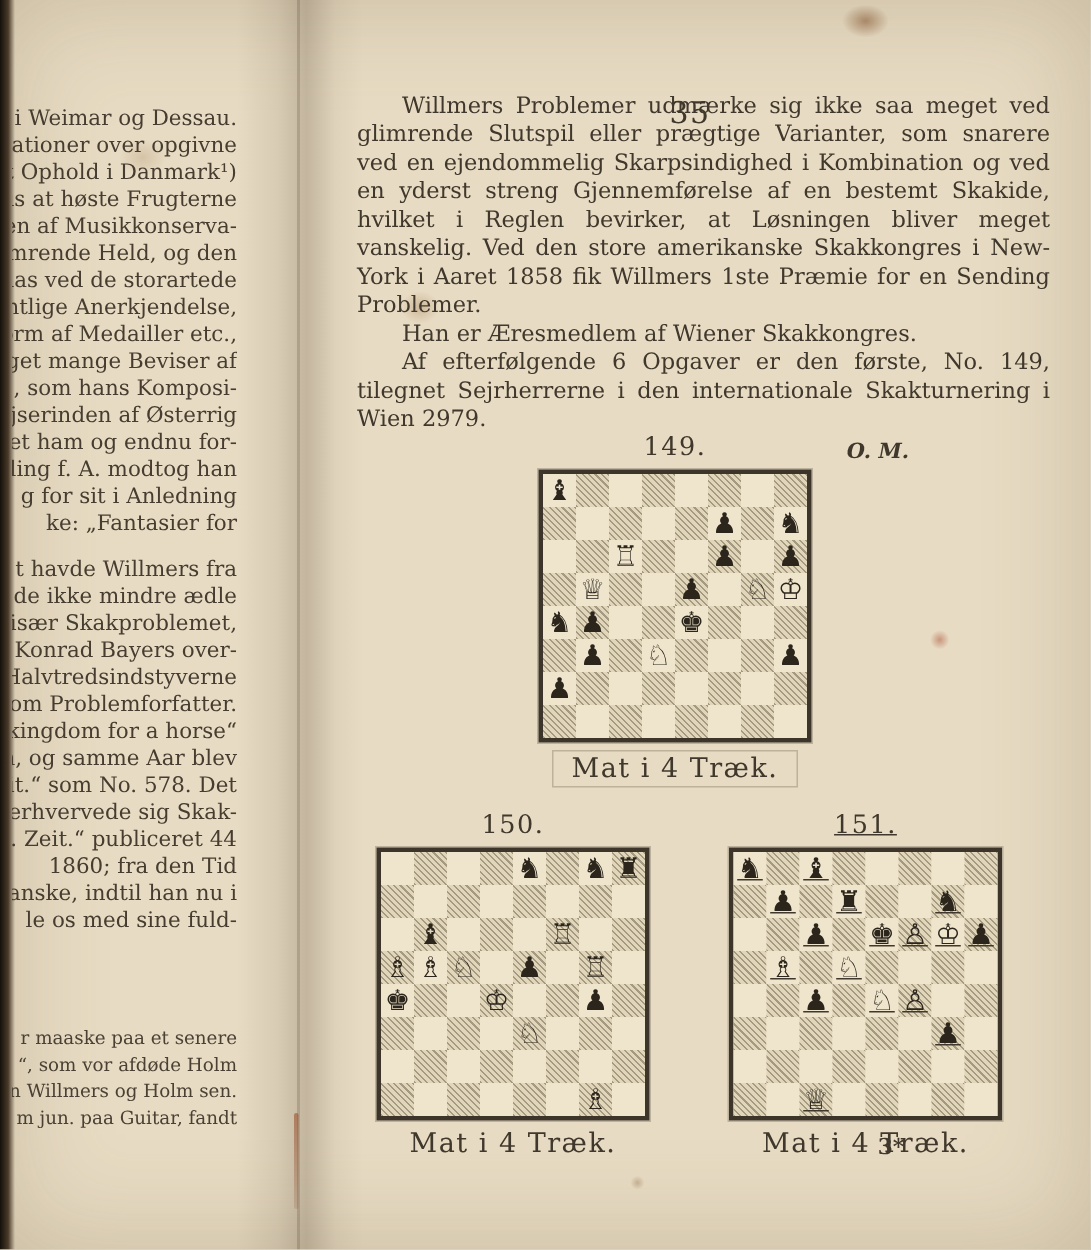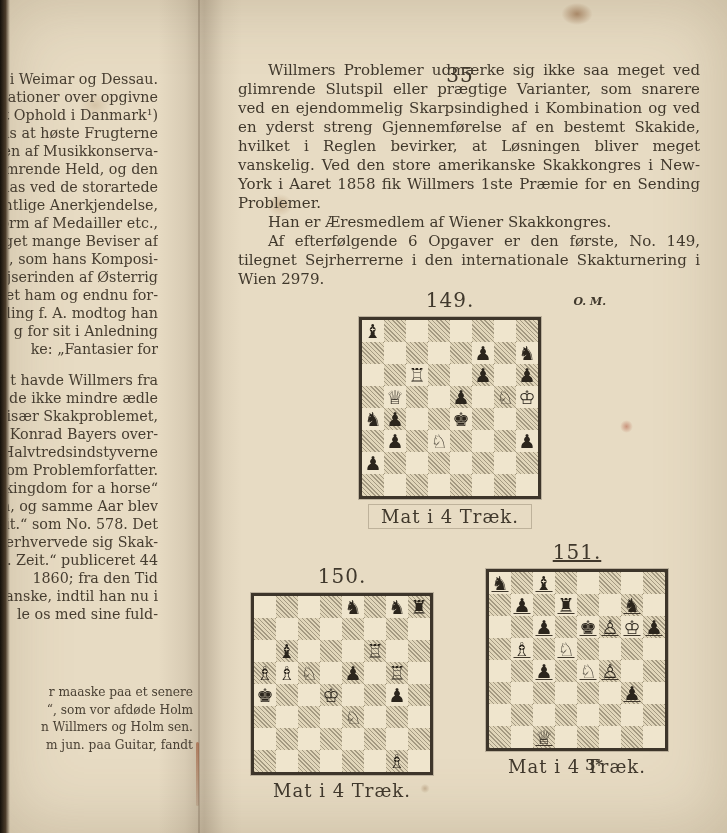--- a/index.html
+++ b/index.html
@@ -25,39 +25,39 @@
   .stain.s2{left:266px;top:193px;width:28px;height:24px;background:radial-gradient(ellipse,rgba(140,92,40,0.28),rgba(140,92,40,0) 65%);}
   .stain.s3{left:78px;top:92px;width:34px;height:26px;background:radial-gradient(ellipse,rgba(140,100,50,0.20),rgba(140,100,50,0) 65%);}
   .stain.s4{left:620px;top:420px;width:13px;height:13px;background:radial-gradient(circle,rgba(165,62,38,0.45),rgba(165,62,38,0) 70%);}
   .stain.s5{left:420px;top:784px;width:10px;height:9px;background:radial-gradient(circle,rgba(120,80,40,0.3),rgba(120,80,40,0) 70%);}
 
   
   .left-col{position:absolute;left:8px;top:70px;width:150px;overflow:hidden;}
   .lline{width:290px;margin-left:-140px;text-align:right;white-space:nowrap;
     font-size:14.3px;line-height:18px;color:#463d30;}
   .lgap{height:13px;}
-  .left-foot{position:absolute;left:8px;top:684px;width:150px;overflow:hidden;padding-left:35px;}
+  .left-foot{position:absolute;left:8px;top:684px;width:150px;overflow:hidden;}
   .fline{width:290px;margin-left:-140px;text-align:right;white-space:nowrap;
     font-size:12.2px;line-height:17.5px;color:#4a4134;}
 
   
   .pageno{position:absolute;left:230px;top:27px;width:460px;text-align:center;
     font-size:20px;letter-spacing:1px;margin-top:36px;}
   .body{position:absolute;left:238px;top:61px;width:462px;
     font-size:15px;line-height:19px;text-align:justify;}
   .body p{margin:0;text-indent:30px;}
   .sig{margin-top:3px;padding-right:94px;text-align:right;
-    font-style:italic;font-weight:bold;font-size:11px;}
+    font-style:italic;font-weight:bold;font-size:14px;}
 
   
   .diagram{position:absolute;width:186px;text-align:center;}
   .d149{left:357px;top:288px;}
-  .d150{left:249px;top:540px;margin-top:24px;}
+  .d150{left:249px;top:540px;}
   .d151{left:484px;top:540px;text-decoration:underline;}
-  .dnum{font-size:20px;letter-spacing:1px;margin-bottom:5px;}
+  .dnum{font-size:17px;letter-spacing:1px;margin-bottom:5px;}
   .board{display:grid;grid-template-columns:repeat(8,22px);grid-auto-rows:22px;
     width:176px;margin:0 auto;border:3px solid #3d352a;
     box-shadow:0 0 0 1px rgba(61,53,42,0.25);background:#efe5cd;}
   .sq{width:22px;height:22px;position:relative;}
   .sq.lt{background:#efe5cd;}
   .sq.dk{background-color:#e1d6ba;
     background-image:repeating-linear-gradient(45deg,rgba(104,94,74,0.5) 0px,rgba(104,94,74,0.5) 1px,rgba(0,0,0,0) 1px,rgba(0,0,0,0) 3px);}
   .piece{display:block;width:22px;text-align:center;
     font-family:"DejaVu Sans","Liberation Sans",sans-serif;
     font-size:19px;line-height:22px;color:#2b251c;}

